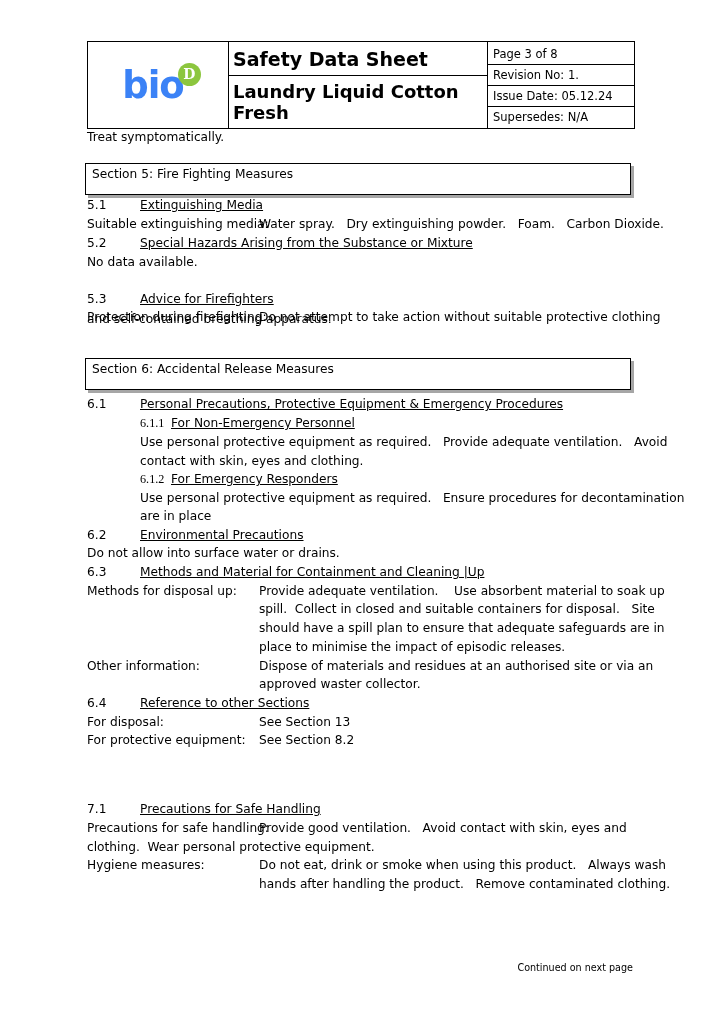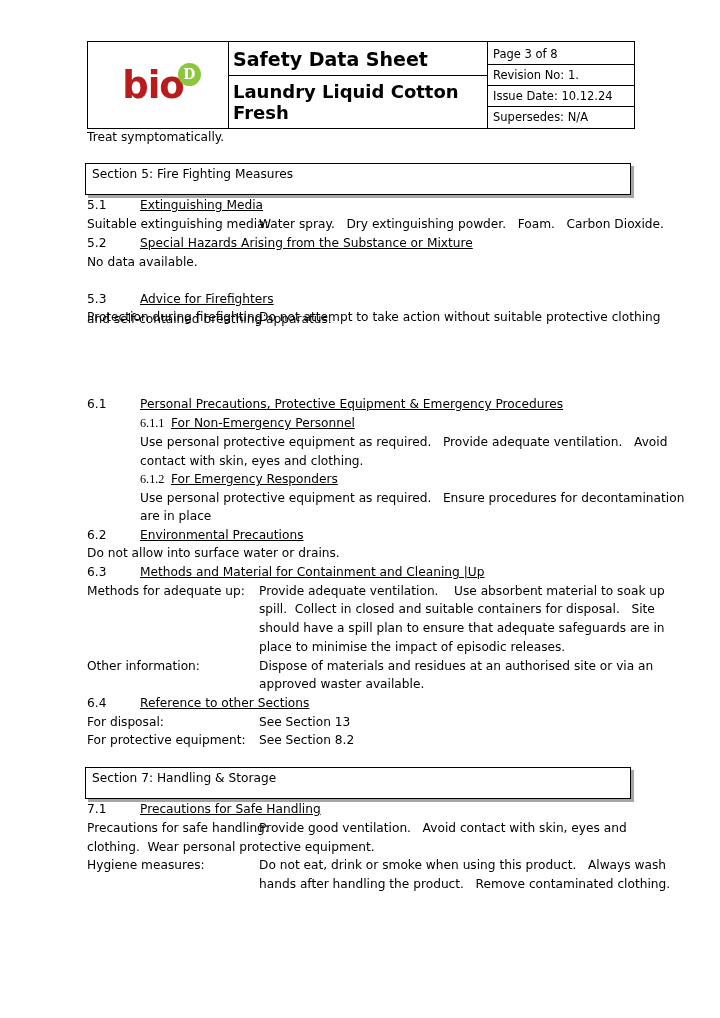--- a/index.html
+++ b/index.html
@@ -56,21 +56,21 @@
     display: inline-block;
     position: relative;
     line-height: 1;
     padding-right: 10px;
   }
   .logo-text {
     font-family: "DejaVu Sans", "Liberation Sans", sans-serif;
     font-size: 37px;
     font-weight: bold;
     letter-spacing: -1px;
-    color: #b91c1c;
+    color: #3b82f6;
     display: inline-block;
     text-align: center;
   }
   .logo-badge {
     position: absolute;
     top: -4px;
     right: -7px;
     width: 23px;
     height: 23px;
     border-radius: 50%;
@@ -210,21 +210,21 @@
           <span class="logo-text">bio</span>
           <span class="logo-badge">D</span>
         </span>
       </td>
       <td class="hdr-mid-cell">
         <div class="title-main">Safety Data Sheet</div>
       </td>
       <td class="hdr-right-cell" rowspan="2">
         <div class="meta-row">Page 3 of 8</div>
         <div class="meta-row">Revision No: 1.</div>
-        <div class="meta-row">Issue Date: 10.12.24</div>
+        <div class="meta-row">Issue Date: 05.12.24</div>
         <div class="meta-row last">Supersedes: N/A</div>
       </td>
     </tr>
     <tr>
       <td class="hdr-mid-cell">
         <div class="title-sub">Laundry Liquid Cotton Fresh</div>
       </td>
     </tr>
   </tbody>
     </table>
@@ -252,20 +252,23 @@
     <div class="plain" style="top:253px">No data available.</div>
 
     <div class="num" style="top:290px">5.3</div>
     <div class="ttl" style="top:290px">Advice for Firefighters</div>
 
     <div class="lbl" style="top:308px">Protection during firefighting:</div>
     <div class="val-a" style="top:308px">Do not attempt to take action without suitable protective clothing</div>
     <div class="plain" style="top:310px">and self-contained breathing apparatus.</div>
   </div>
 
+  <div class="section-bar" style="top:358px">
+    <span class="sb-label">Section 6: Accidental Release Measures</span>
+  </div>
 
   <div class="body">
     <div class="num" style="top:395px">6.1</div>
     <div class="ttl" style="top:395px">Personal Precautions, Protective Equipment &amp; Emergency Procedures</div>
 
     <div class="ttl-sub-num" style="top:414px">6.1.1</div>
     <div class="ttl-sub" style="top:414px">For Non-Emergency Personnel</div>
 
     <div class="indent" style="top:433px">Use personal protective equipment as required.   Provide adequate ventilation.   Avoid</div>
     <div class="indent" style="top:452px">contact with skin, eyes and clothing.</div>
@@ -277,51 +280,49 @@
     <div class="indent" style="top:507px">are in place</div>
 
     <div class="num" style="top:526px">6.2</div>
     <div class="ttl" style="top:526px">Environmental Precautions</div>
 
     <div class="plain" style="top:544px">Do not allow into surface water or drains.</div>
 
     <div class="num" style="top:563px">6.3</div>
     <div class="ttl" style="top:563px">Methods and Material for Containment and Cleaning |Up</div>
 
-    <div class="lbl" style="top:582px">Methods for adequate up:</div>
+    <div class="lbl" style="top:582px">Methods for disposal up:</div>
     <div class="val-b" style="top:582px">Provide adequate ventilation.    Use absorbent material to soak up</div>
     <div class="val-b" style="top:600px">spill.  Collect in closed and suitable containers for disposal.   Site</div>
     <div class="val-b" style="top:619px">should have a spill plan to ensure that adequate safeguards are in</div>
     <div class="val-b" style="top:638px">place to minimise the impact of episodic releases.</div>
 
     <div class="lbl" style="top:657px">Other information:</div>
     <div class="val-b" style="top:657px">Dispose of materials and residues at an authorised site or via an</div>
-    <div class="val-b" style="top:675px">approved waster available.</div>
+    <div class="val-b" style="top:675px">approved waster collector.</div>
 
     <div class="num" style="top:694px">6.4</div>
     <div class="ttl" style="top:694px">Reference to other Sections</div>
 
     <div class="lbl" style="top:713px">For disposal:</div>
     <div class="val-b" style="top:713px">See Section 13</div>
 
     <div class="lbl" style="top:731px">For protective equipment:</div>
     <div class="val-b" style="top:731px">See Section 8.2</div>
   </div>
 
-  <div class="section-bar" style="top:767px">
-    <span class="sb-label">Section 7: Handling &amp; Storage</span>
-  </div>
 
   <div class="body">
     <div class="num" style="top:800px">7.1</div>
     <div class="ttl" style="top:800px">Precautions for Safe Handling</div>
 
     <div class="lbl" style="top:819px">Precautions for safe handling:</div>
     <div class="val-a" style="top:819px">Provide good ventilation.   Avoid contact with skin, eyes and</div>
     <div class="plain" style="top:838px">clothing.  Wear personal protective equipment.</div>
 
     <div class="lbl" style="top:856px">Hygiene measures:</div>
     <div class="val-b" style="top:856px">Do not eat, drink or smoke when using this product.   Always wash</div>
     <div class="val-b" style="top:875px">hands after handling the product.   Remove contaminated clothing.</div>
   </div>
 
+  <div class="footer">Continued on next page</div>
 
 </div>
 
 </body></html>

